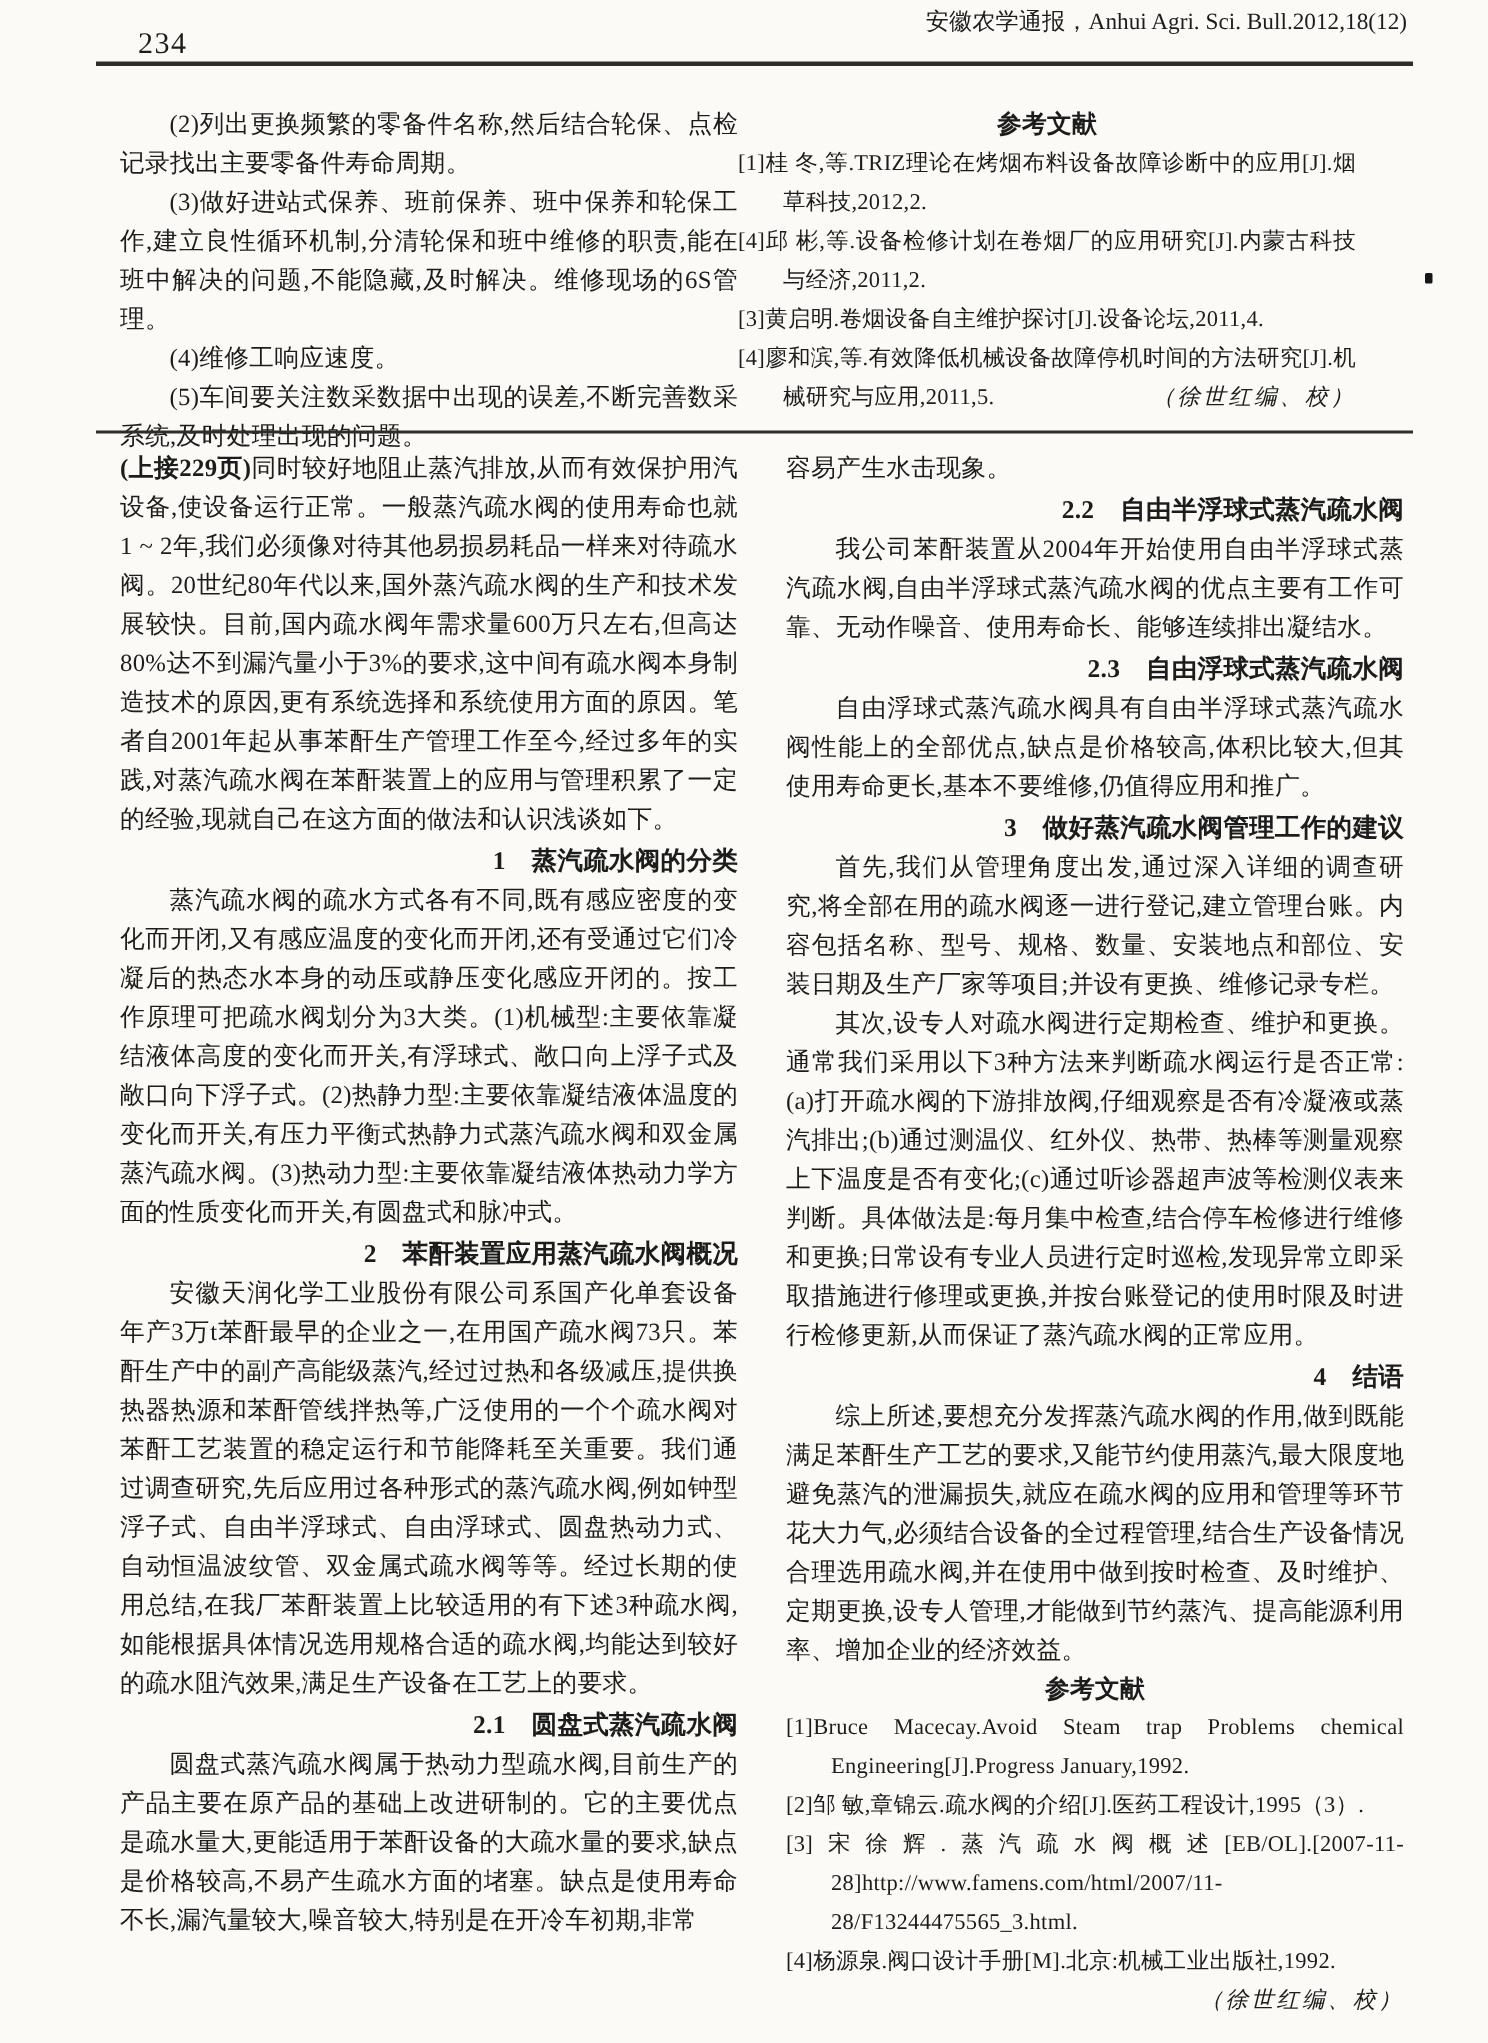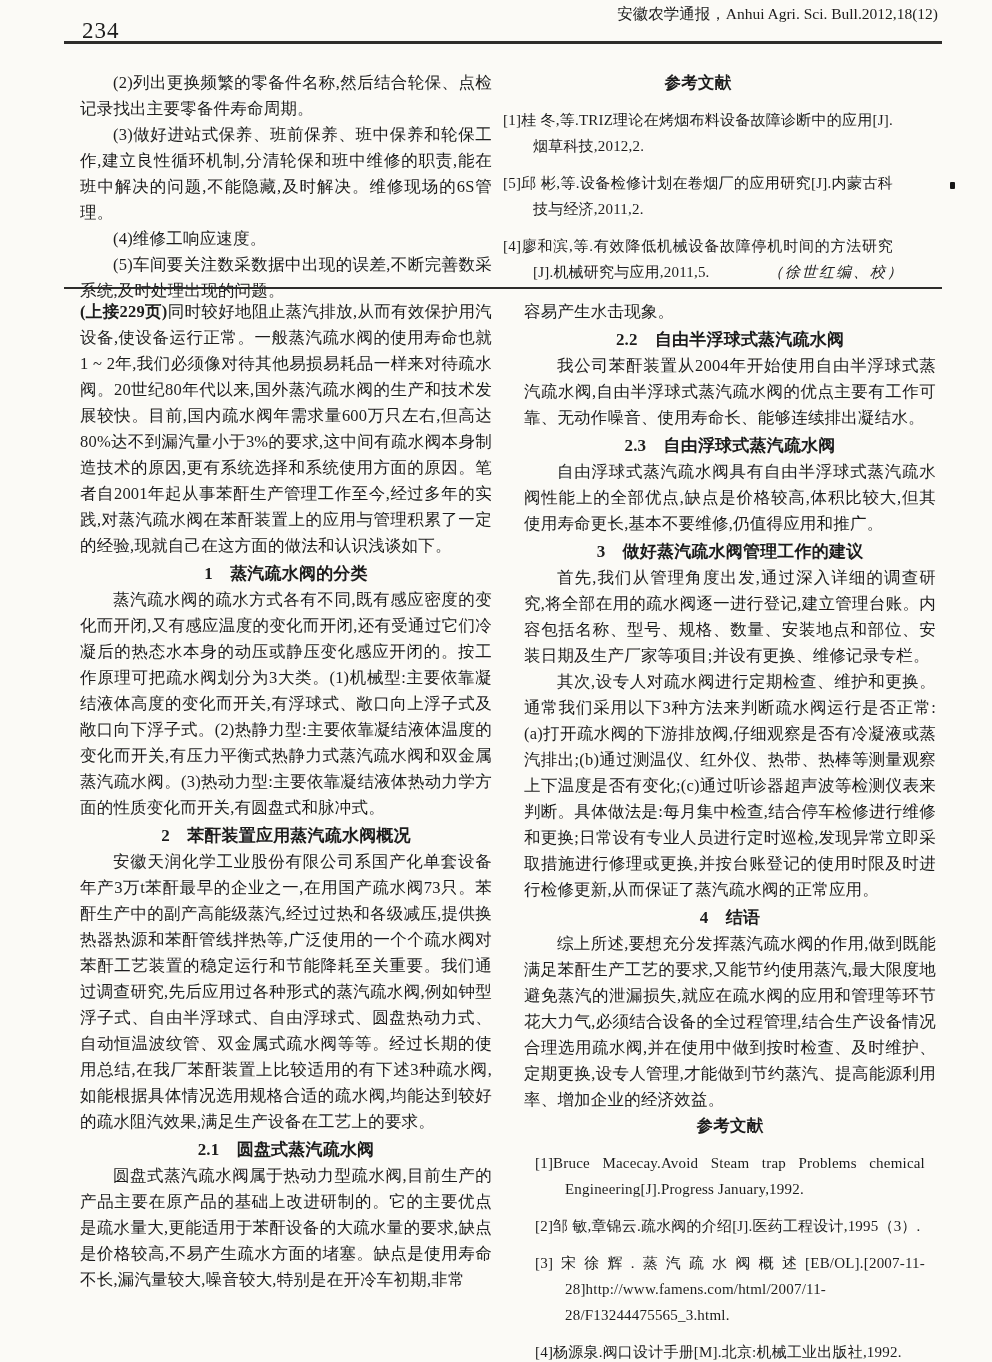--- a/index.html
+++ b/index.html
@@ -1,33 +1,33 @@
 <!DOCTYPE html>
 <html><head>
 <meta charset="utf-8">
 <style>
   html,body{margin:0;padding:0;background:#fbfaf6;}
   #page{
     position:relative;width:992px;height:1362px;background:#fbfaf6;
     font-family:"Liberation Serif","DejaVu Serif",serif;color:#1c1c1c;overflow:hidden;
   }
-  .hdr-pageno{position:absolute;left:82px;top:18px;font-size:23px;letter-spacing:1px;}
+  .hdr-pageno{position:absolute;left:92px;top:18px;font-size:20px;letter-spacing:1px;}
   .hdr-journal{position:absolute;right:54px;top:4px;font-size:15.5px;}
   .rule{position:absolute;left:64px;width:878px;background:#2e2d2b;}
   .rule-top{top:41px;height:3px;}
   .rule-mid{top:287px;height:2px;}
   .top-grid{position:absolute;left:80px;top:70px;display:flex;}
   .main-grid{position:absolute;left:80px;top:299px;display:flex;gap:32px;}
   .col{width:412px;font-size:16.5px;line-height:26px;letter-spacing:0.2px;text-align:justify;}
   .para{margin:0;text-indent:2em;}
   .no-indent{text-indent:0;}
   .cont-note{font-weight:700;}
-  .heading{font-weight:700;font-size:17px;margin:2px 0 0 0;text-align:center;}
+  .heading{font-weight:700;font-size:17px;margin:2px 0 0 0;text-align:right;}
   .refs-heading{font-weight:700;font-size:16.5px;margin:0;text-align:center;}
-  .ref{margin:11px;padding-left:2em;text-indent:-2em;font-size:15px;line-height:26px;text-align:justify;}
+  .ref{margin:0;padding-left:2em;text-indent:-2em;font-size:15px;line-height:26px;text-align:justify;}
   .refs-wrap{position:relative;}
   .editor-note{
     position:absolute;right:0;bottom:0;font-size:15px;font-style:italic;
     letter-spacing:2px;background:transparent;
   }
   .editor-line{margin:0;text-align:right;font-size:15px;font-style:italic;letter-spacing:2px;line-height:26px;}
   .ink-speck{position:absolute;left:950px;top:182px;width:5px;height:7px;background:#161616;border-radius:1px;}
 </style>
 </head>
 <body>
@@ -42,21 +42,22 @@
     <div class="col">
       <p class="para">(2)列出更换频繁的零备件名称,然后结合轮保、点检记录找出主要零备件寿命周期。</p>
       <p class="para">(3)做好进站式保养、班前保养、班中保养和轮保工作,建立良性循环机制,分清轮保和班中维修的职责,能在班中解决的问题,不能隐藏,及时解决。维修现场的6S管理。</p>
       <p class="para">(4)维修工响应速度。</p>
       <p class="para">(5)车间要关注数采数据中出现的误差,不断完善数采系统,及时处理出现的问题。</p>
     </div>
     <div class="col">
       <p class="refs-heading">参考文献</p>
       <div class="refs-wrap">
         <p class="ref">[1]桂 冬,等.TRIZ理论在烤烟布料设备故障诊断中的应用[J].烟草科技,2012,2.</p>
-        <p class="ref">[5]邱 彬,等.设备检修计划在卷烟厂的应用研究[J].内蒙古科技与经济,2011,2.</p>
+        <p class="ref">[4]邱 彬,等.设备检修计划在卷烟厂的应用研究[J].内蒙古科技与经济,2011,2.</p>
+        <p class="ref">[3]黄启明.卷烟设备自主维护探讨[J].设备论坛,2011,4.</p>
         <p class="ref">[4]廖和滨,等.有效降低机械设备故障停机时间的方法研究[J].机械研究与应用,2011,5.</p>
         <span class="editor-note">（徐世红编、校）</span>
       </div>
     </div>
   </div>
 
   <div class="rule rule-mid"></div>
 
   <div class="main-grid">
     <div class="col">

